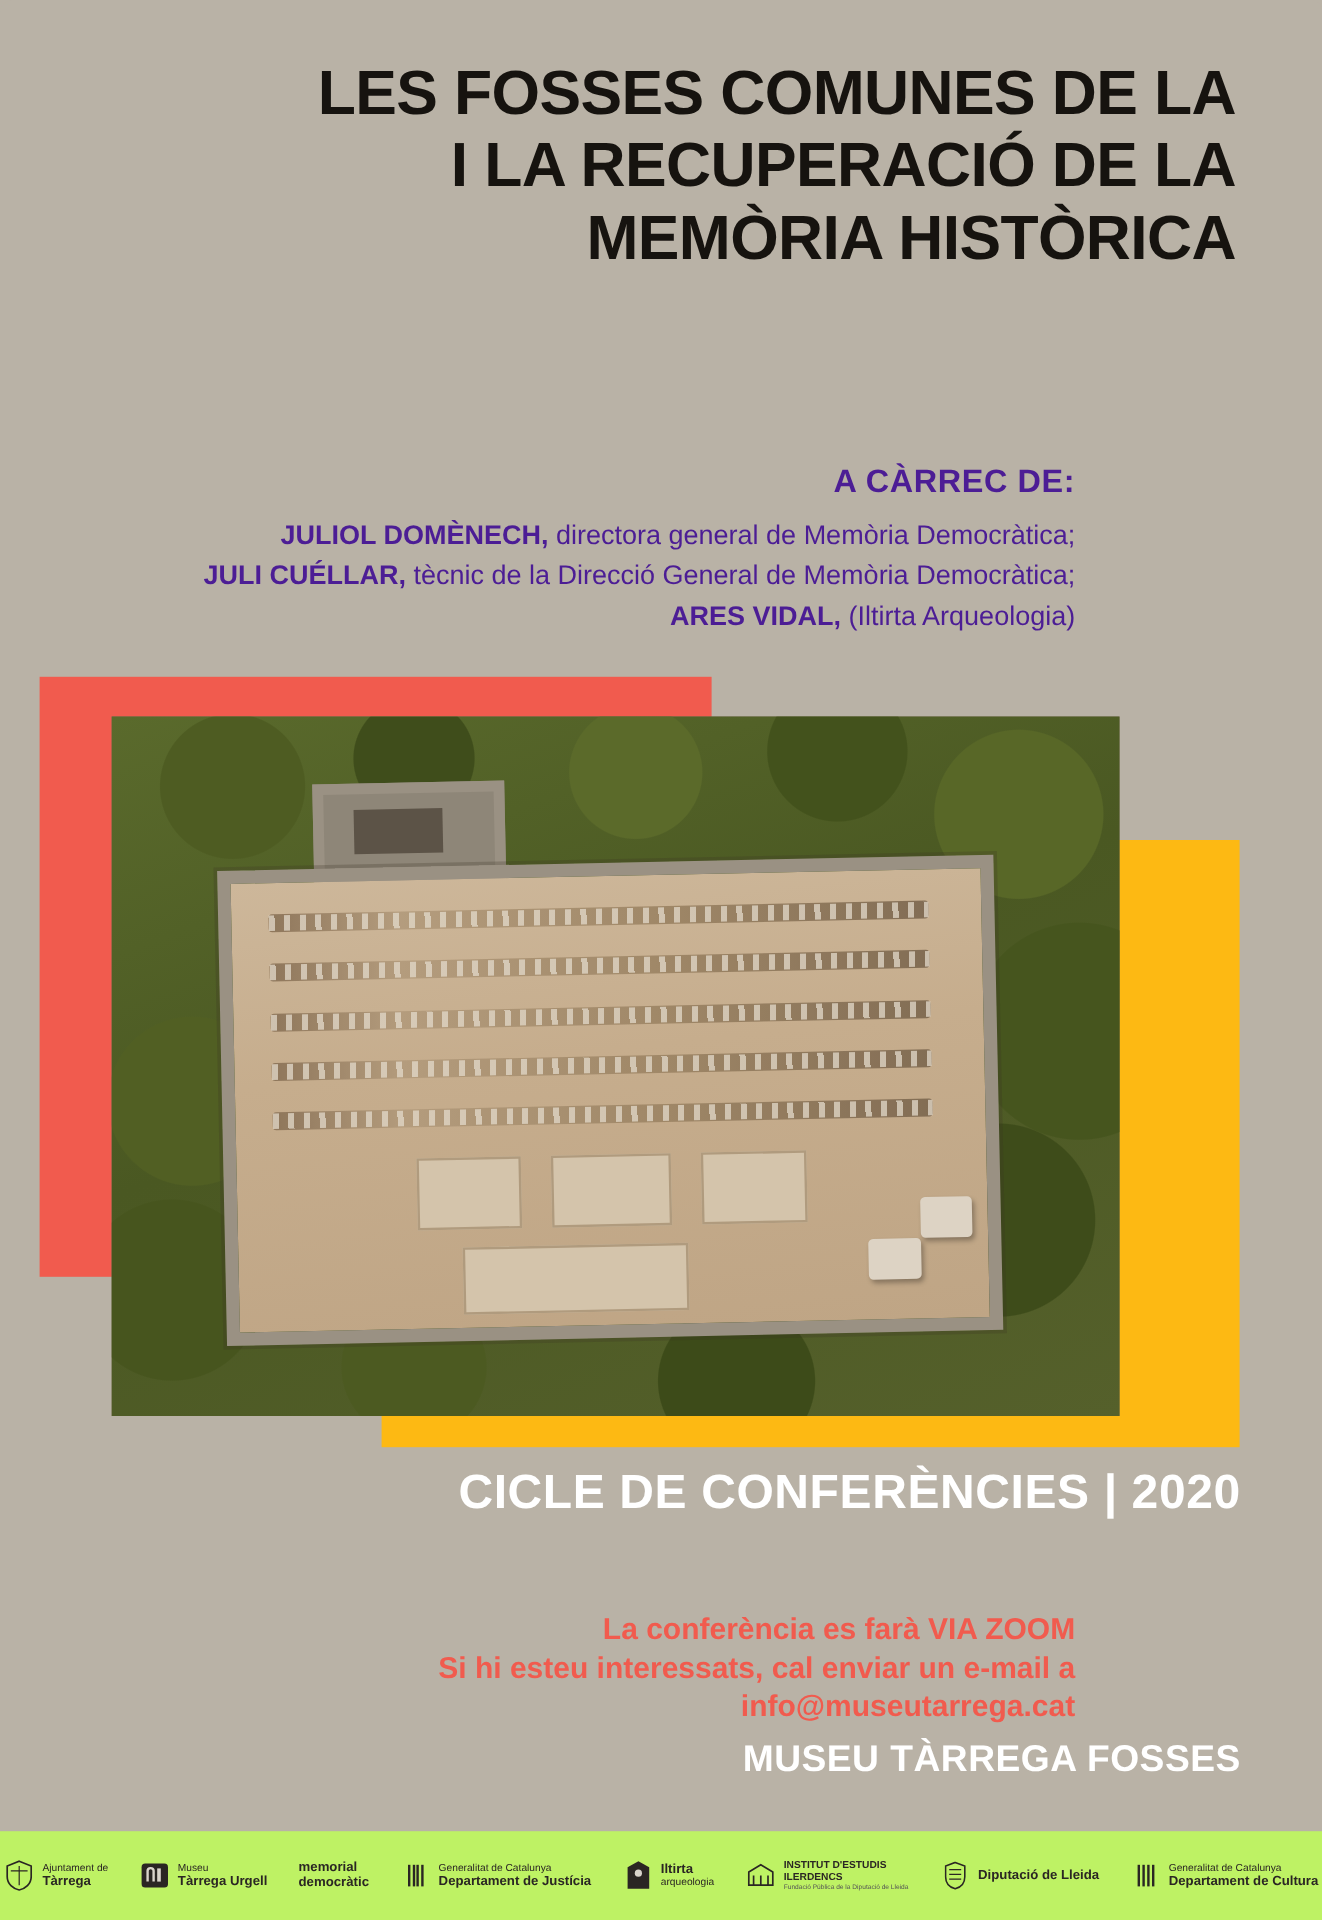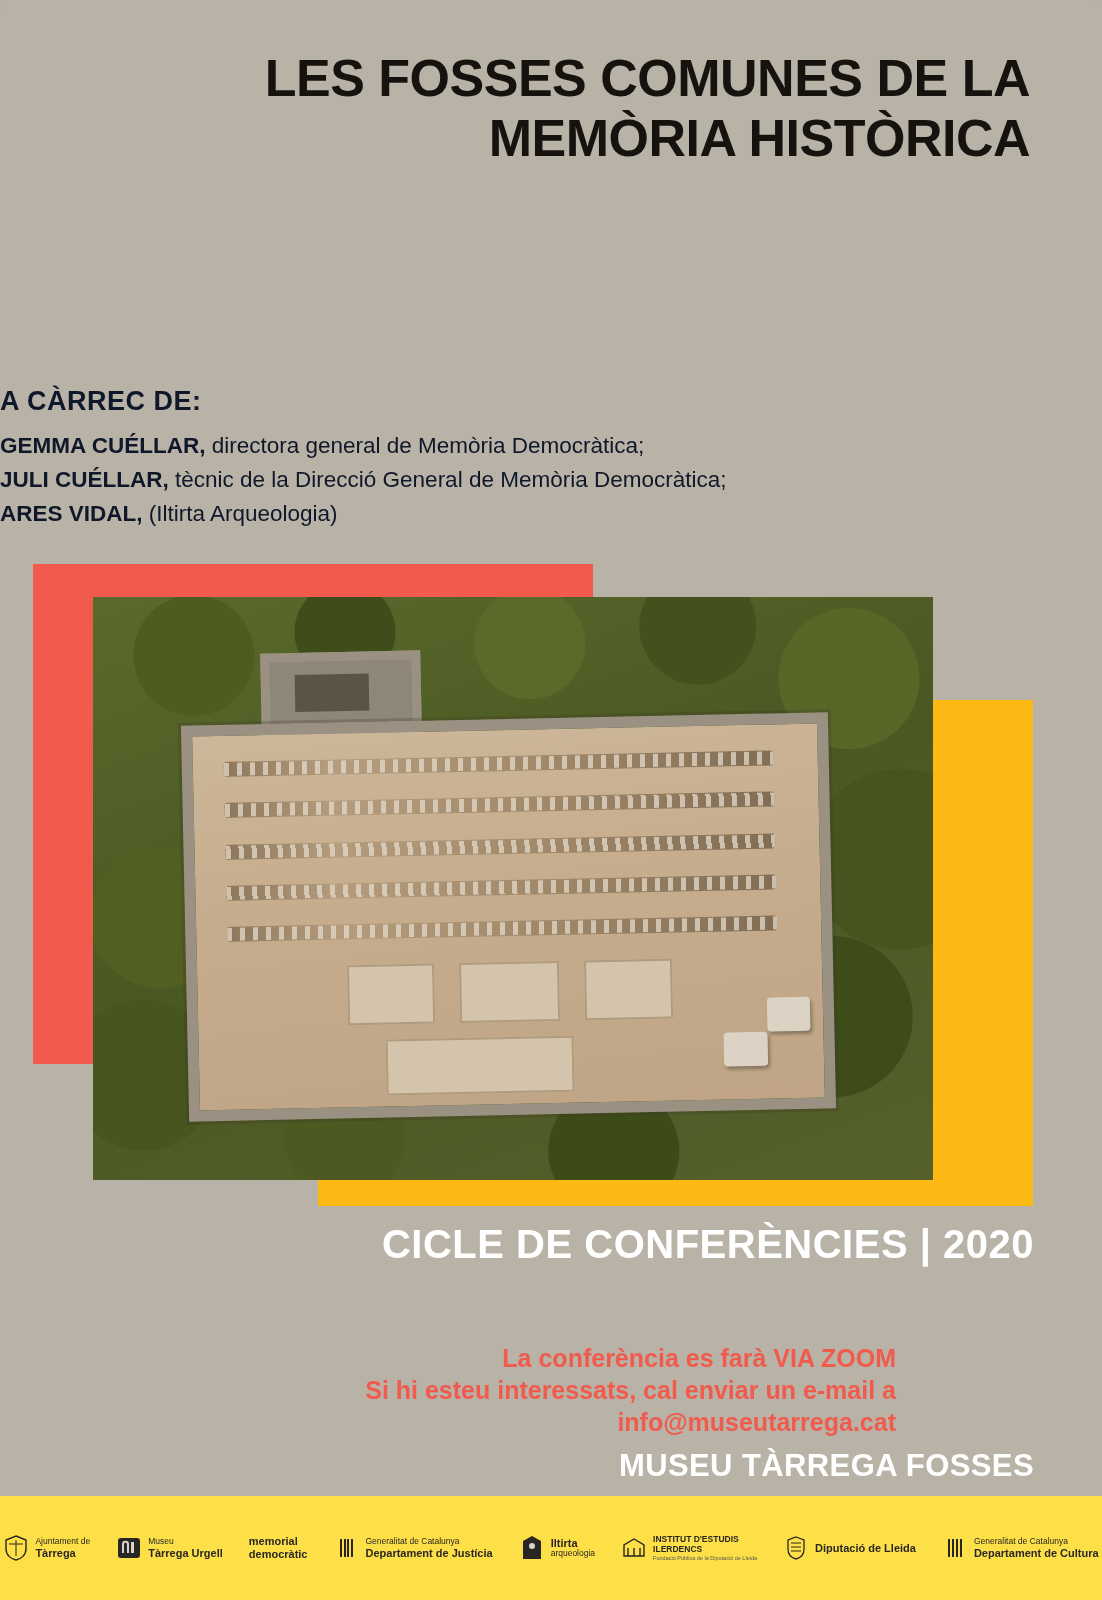--- a/index.html
+++ b/index.html
@@ -37,22 +37,22 @@
     white-space: nowrap;
   }
 
   
   .speakers {
     position: absolute;
     top: 386px;
     left: 0;
     width: 968px;
     padding-right: 72px;
-    text-align: left;
-    color: #0f172a;
+    text-align: right;
+    color: #4c1d95;
   }
   .speakers-heading {
     font-weight: 700;
     font-size: 27px;
     letter-spacing: 0.5px;
     margin-bottom: 12px;
   }
   .speaker-line {
     font-size: 22.5px;
     line-height: 1.5;
@@ -234,22 +234,22 @@
     display: flex; align-items: center; justify-content: center;
     font-size: 11px;
     font-weight: 700;
   }
 
   
   .footer {
     position: absolute;
     left: 0; bottom: 0;
     width: 1102px;
-    height: 104px;
-    background: #fde047;
+    height: 74px;
+    background: #bef264;
     display: flex;
     align-items: center;
     justify-content: center;
     gap: 26px;
     padding: 0 26px;
     margin-top: 16px;
   }
   .logo {
     display: flex;
     align-items: center;
@@ -270,27 +270,28 @@
   .bars { display:flex; gap:1.6px; align-items:flex-end; height:18px; }
   .bars i { display:block; width:2.2px; height:100%; background:#2a2623; }
 </style>
 </head>
 <body>
 
 <div class="poster">
 
   <div class="title-block">
     <div class="title-line">LES FOSSES COMUNES DE LA</div>
+    <div class="title-line">I LA RECUPERACIÓ DE LA</div>
     <div class="title-line">MEMÒRIA HISTÒRICA</div>
   </div>
 
   <div class="speakers">
     <div class="speakers-heading">A CÀRREC DE:</div>
     <div class="speaker-line">
-      <b>GEMMA CUÉLLAR,</b><span> directora general de Memòria Democràtica;</span>
+      <b>JULIOL DOMÈNECH,</b><span> directora general de Memòria Democràtica;</span>
     </div>
     <div class="speaker-line">
       <b>JULI CUÉLLAR,</b><span> tècnic de la Direcció General de Memòria Democràtica;</span>
     </div>
     <div class="speaker-line">
       <b>ARES VIDAL,</b><span> (Iltirta Arqueologia)</span>
     </div>
   </div>
 
   <div class="red-block"></div>

